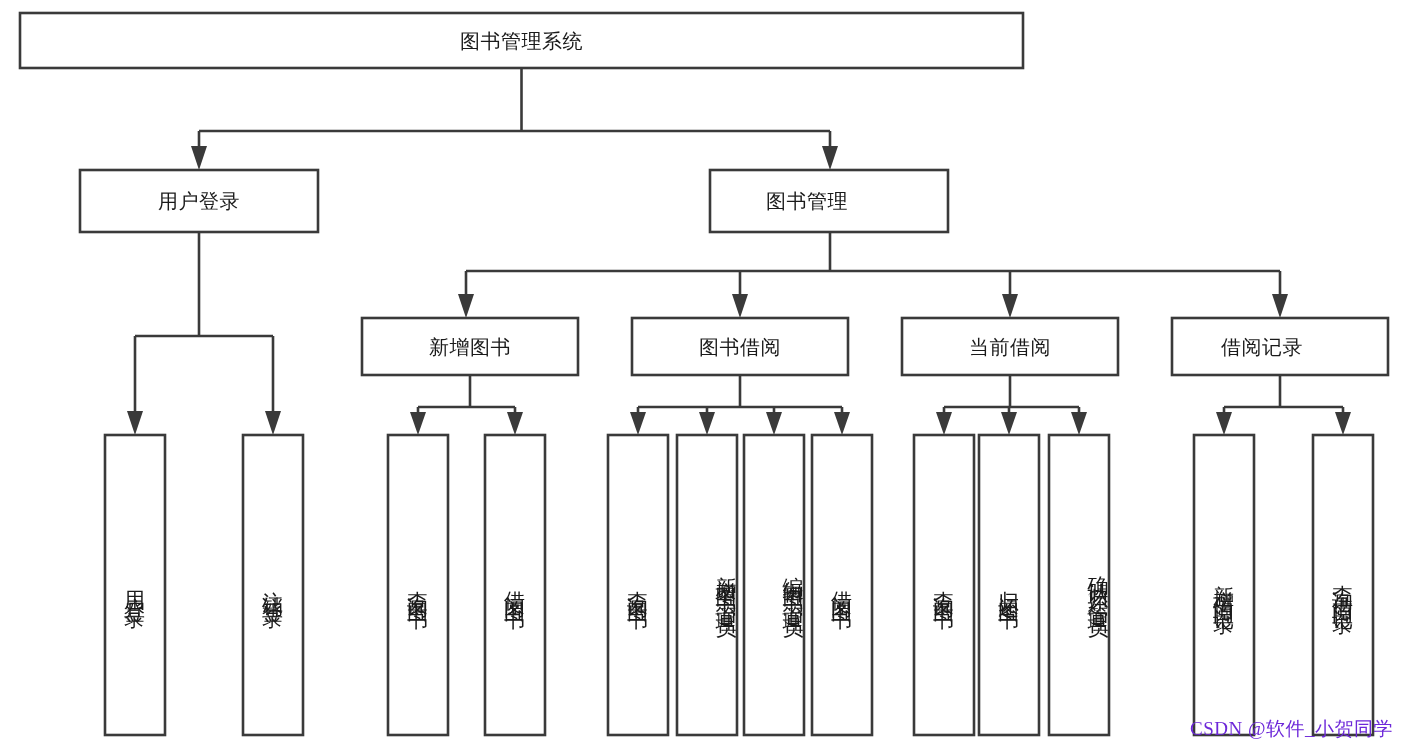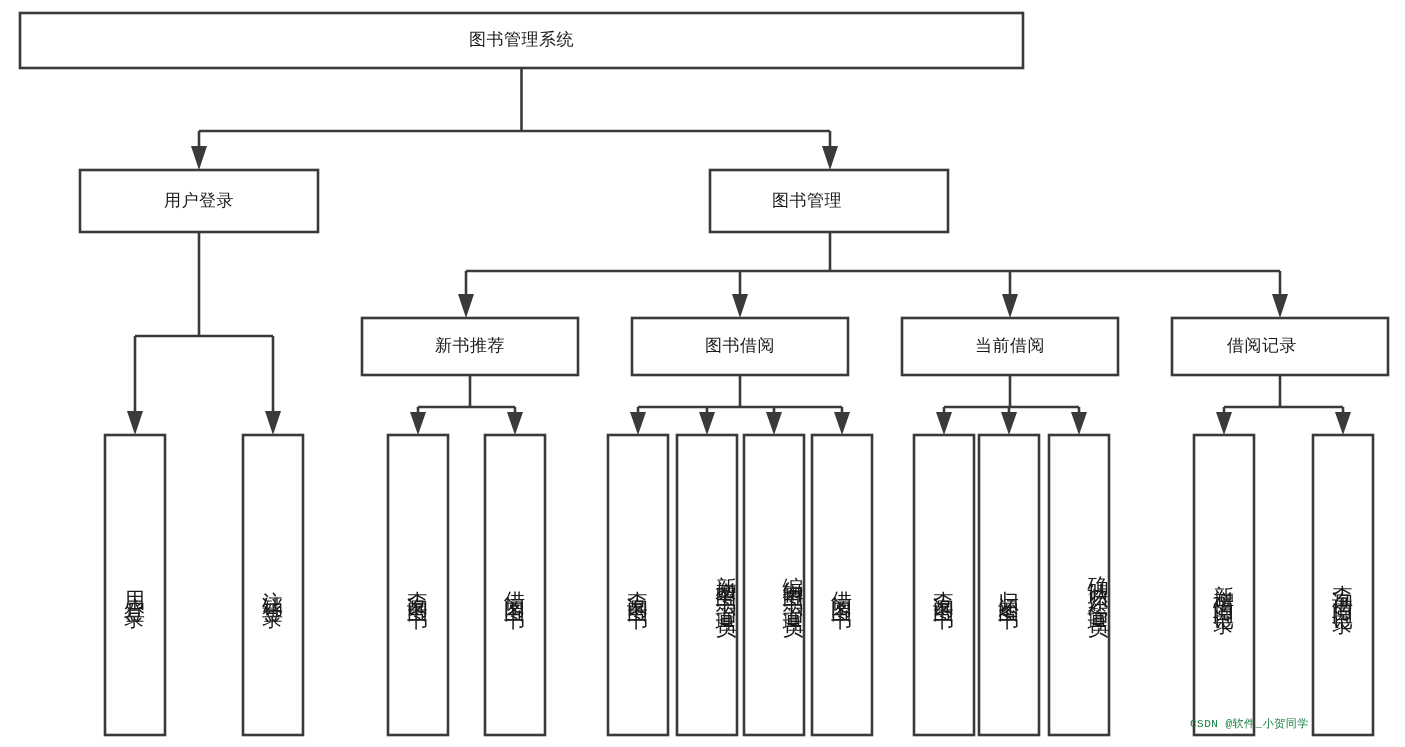--- a/index.html
+++ b/index.html
@@ -45,40 +45,40 @@
     position: absolute;
     display: flex;
     align-items: center;
     justify-content: center;
     color: #1a1a1a;
     font-family: "Liberation Sans", "DejaVu Sans", sans-serif;
     pointer-events: none;
     box-sizing: border-box;
   }
   .node-label.horizontal {
-    font-size: 17px;
+    font-size: 20px;
     line-height: 1.1;
     letter-spacing: 0.5px;
     writing-mode: horizontal-tb;
   }
   .node-label.vertical {
     writing-mode: vertical-rl;
     text-orientation: upright;
     font-size: 21px;
     letter-spacing: 6px;
     line-height: 1.0;
     justify-content: center;
     align-items: center;
     padding-top: 2px;
   }
   .watermark {
     position: absolute;
-    color: #15803d;
-    font-size: 11px;
-    font-family: Liberation Mono, monospace;
+    color: #6d28d9;
+    font-size: 19px;
+    font-family: Liberation Serif, serif;
     letter-spacing: 0.5px;
     white-space: nowrap;
   }
 </style>
 </head>
 <body>
 
 <div id="diagram-root">
 
   <svg id="tree-svg" viewBox="0 0 1405 747">
@@ -192,21 +192,21 @@
 
     <rect class="node-rect" x="1194" y="435" width="60" height="300"></rect>
     <rect class="node-rect" x="1313" y="435" width="60" height="300"></rect>
   </svg>
 
   <div class="node-label horizontal" style="left:20px; top:13px; width:1003px; height:55px;">图书管理系统</div>
 
   <div class="node-label horizontal" style="left:80px; top:170px; width:238px; height:62px;">用户登录</div>
   <div class="node-label horizontal" style="left:710px; top:170px; width:194px; height:62px;">图书管理</div>
 
-  <div class="node-label horizontal" style="left:362px; top:318px; width:216px; height:57px;">新书推荐</div>
+  <div class="node-label horizontal" style="left:362px; top:318px; width:216px; height:57px;">新增图书</div>
   <div class="node-label horizontal" style="left:632px; top:318px; width:216px; height:57px;">图书借阅</div>
   <div class="node-label horizontal" style="left:902px; top:318px; width:216px; height:57px;">当前借阅</div>
   <div class="node-label horizontal" style="left:1172px; top:318px; width:180px; height:57px;">借阅记录</div>
 
   <div class="node-label vertical" style="left:105px; top:435px; width:60px; height:300px;">用户登录</div>
   <div class="node-label vertical" style="left:243px; top:435px; width:60px; height:300px;">注销登录</div>
 
   <div class="node-label vertical" style="left:388px; top:435px; width:60px; height:300px;">查询图书</div>
   <div class="node-label vertical" style="left:485px; top:435px; width:60px; height:300px;">借阅图书</div>
 

